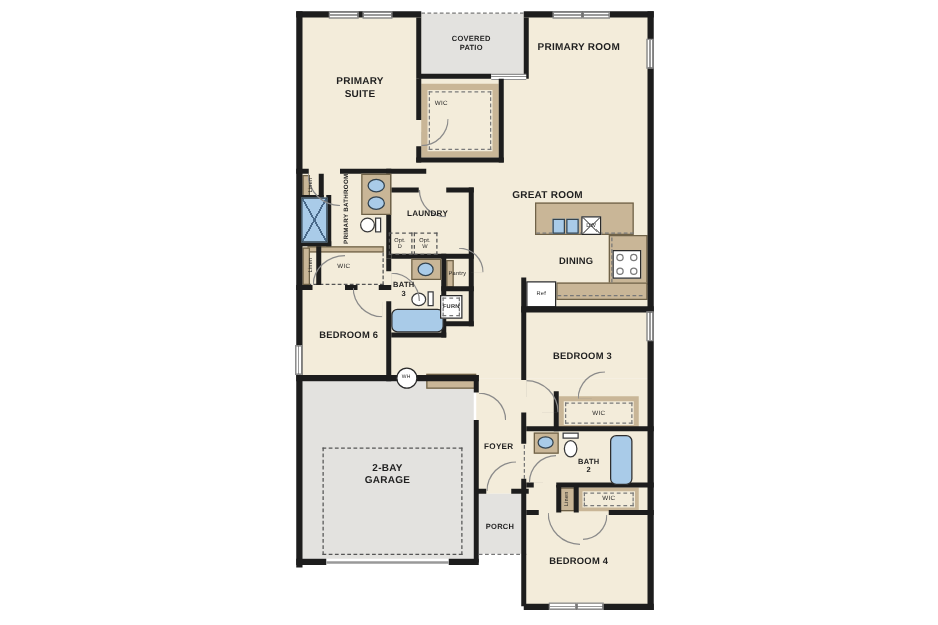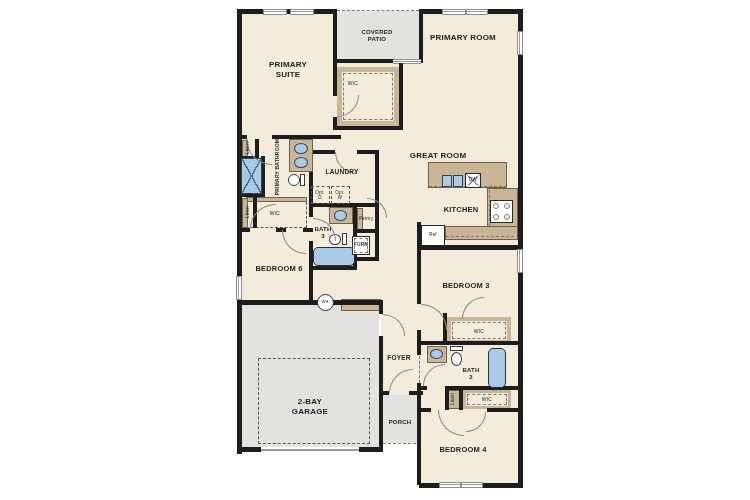--- a/index.html
+++ b/index.html
@@ -200,32 +200,32 @@
   <div class="door arc-tl" style="left:423px;top:364px;width:22px;height:22px;"></div>
   <div class="door arc-bl" style="left:438px;top:410px;width:26px;height:26px;"></div>
   <div class="door arc-br" style="left:466px;top:412px;width:20px;height:20px;"></div>
 
   <div class="lbl s8" style="left:288px;top:70px;text-align:center;">PRIMARY
 SUITE</div>
   <div class="lbl s55" style="left:377px;top:36px;">COVERED
 PATIO</div>
   <div class="lbl s8" style="left:463px;top:38px;">PRIMARY ROOM</div>
   <div class="lbl s8" style="left:438px;top:114px;margin-top:42px;">GREAT ROOM</div>
-  <div class="lbl s7" style="left:461px;top:209px;">KITCHEN</div>
+  <div class="lbl s7" style="left:461px;top:209px;">DINING</div>
   <div class="lbl s6" style="left:342px;top:172px;">LAUNDRY</div>
   <div class="lbl s5 vert" style="left:277px;top:167px;">PRIMARY
 BATHROOM</div>
   <div class="lbl s55" style="left:323px;top:233px;">BATH
 3</div>
   <div class="lbl s55" style="left:471px;top:374px;">BATH
 2</div>
   <div class="lbl s7" style="left:279px;top:268px;">BEDROOM 6</div>
   <div class="lbl s7" style="left:466px;top:285px;">BEDROOM 3</div>
   <div class="lbl s7" style="left:463px;top:449px;">BEDROOM 4</div>
-  <div class="lbl s8" style="left:310px;top:379px;margin-top:28px;">2-BAY
+  <div class="lbl s8" style="left:310px;top:379px;">2-BAY
 GARAGE</div>
   <div class="lbl s6" style="left:399px;top:358px;">FOYER</div>
   <div class="lbl s55" style="left:400px;top:423px;">PORCH</div>
   <div class="lbl s5" style="left:353px;top:83px;font-weight:normal;">WIC</div>
   <div class="lbl s5" style="left:275px;top:213px;font-weight:normal;">WIC</div>
   <div class="lbl s5" style="left:479px;top:331px;font-weight:normal;">WIC</div>
   <div class="lbl s5" style="left:487px;top:399px;font-weight:normal;">WIC</div>
   <div class="lbl s4 vert" style="left:248px;top:148px;font-weight:normal;">Linen</div>
   <div class="lbl s4 vert" style="left:248px;top:212px;font-weight:normal;">Linen</div>
   <div class="lbl s4 vert" style="left:453px;top:399px;font-weight:normal;">Linen</div>

